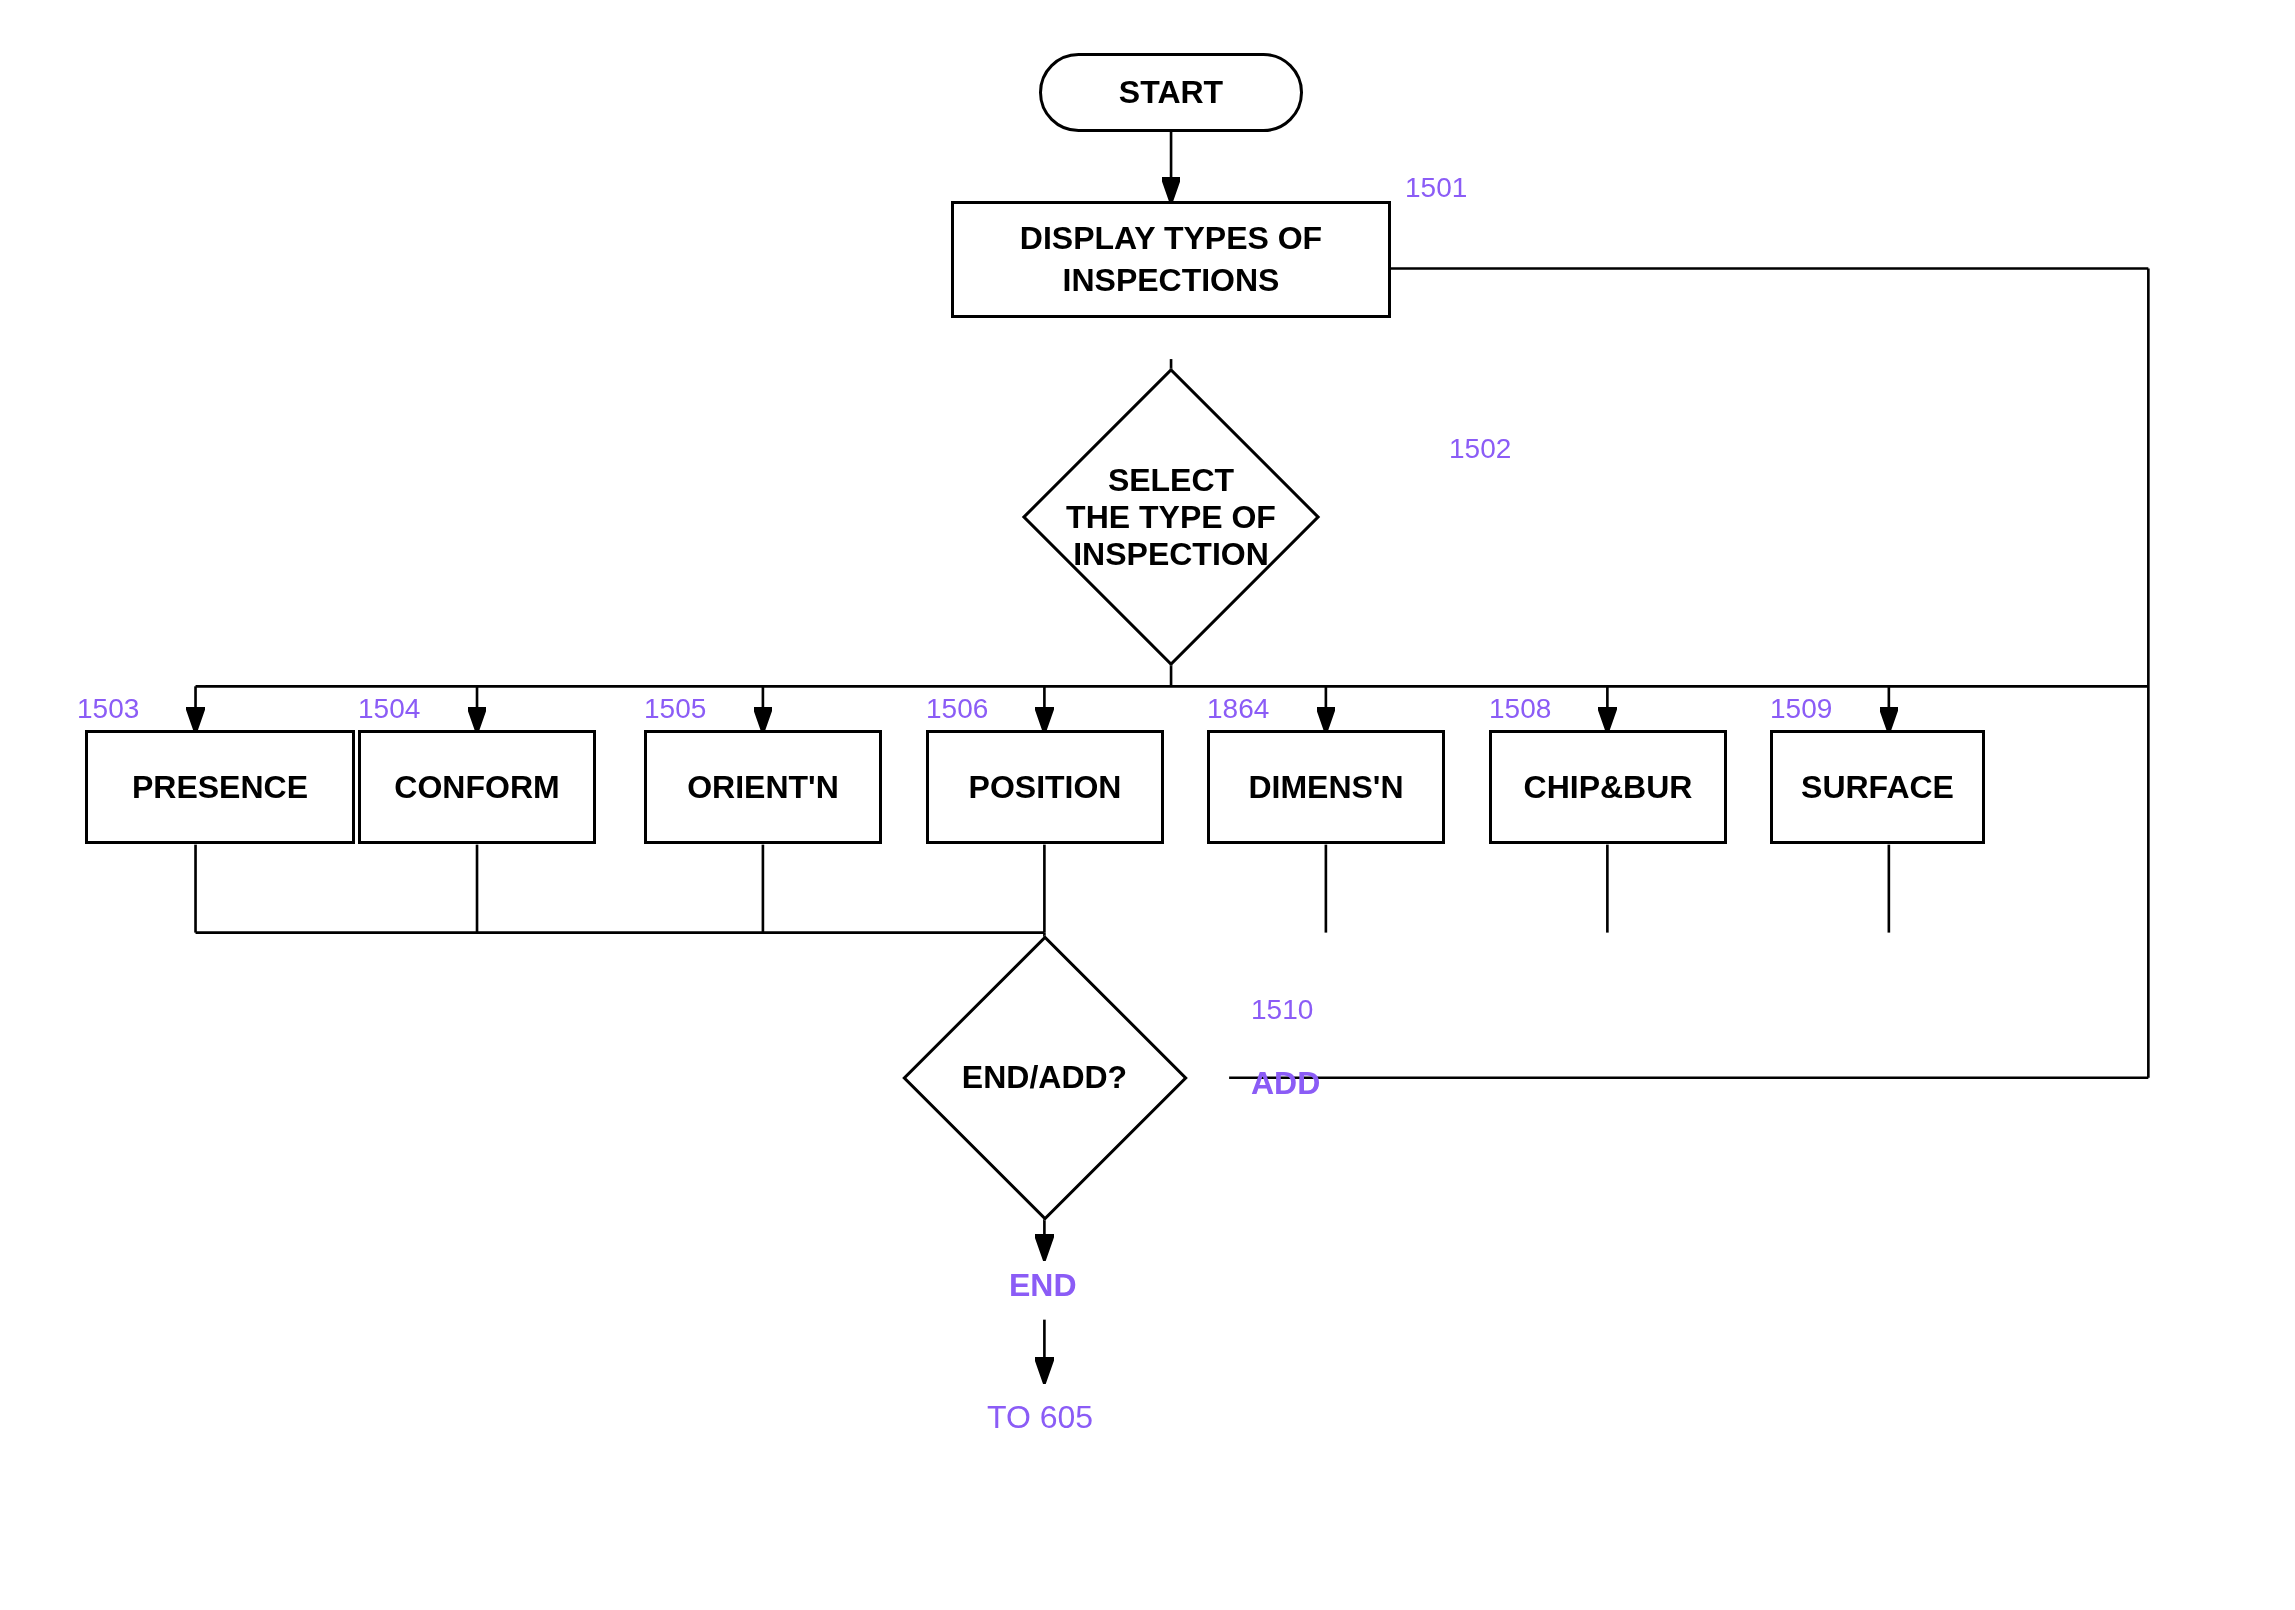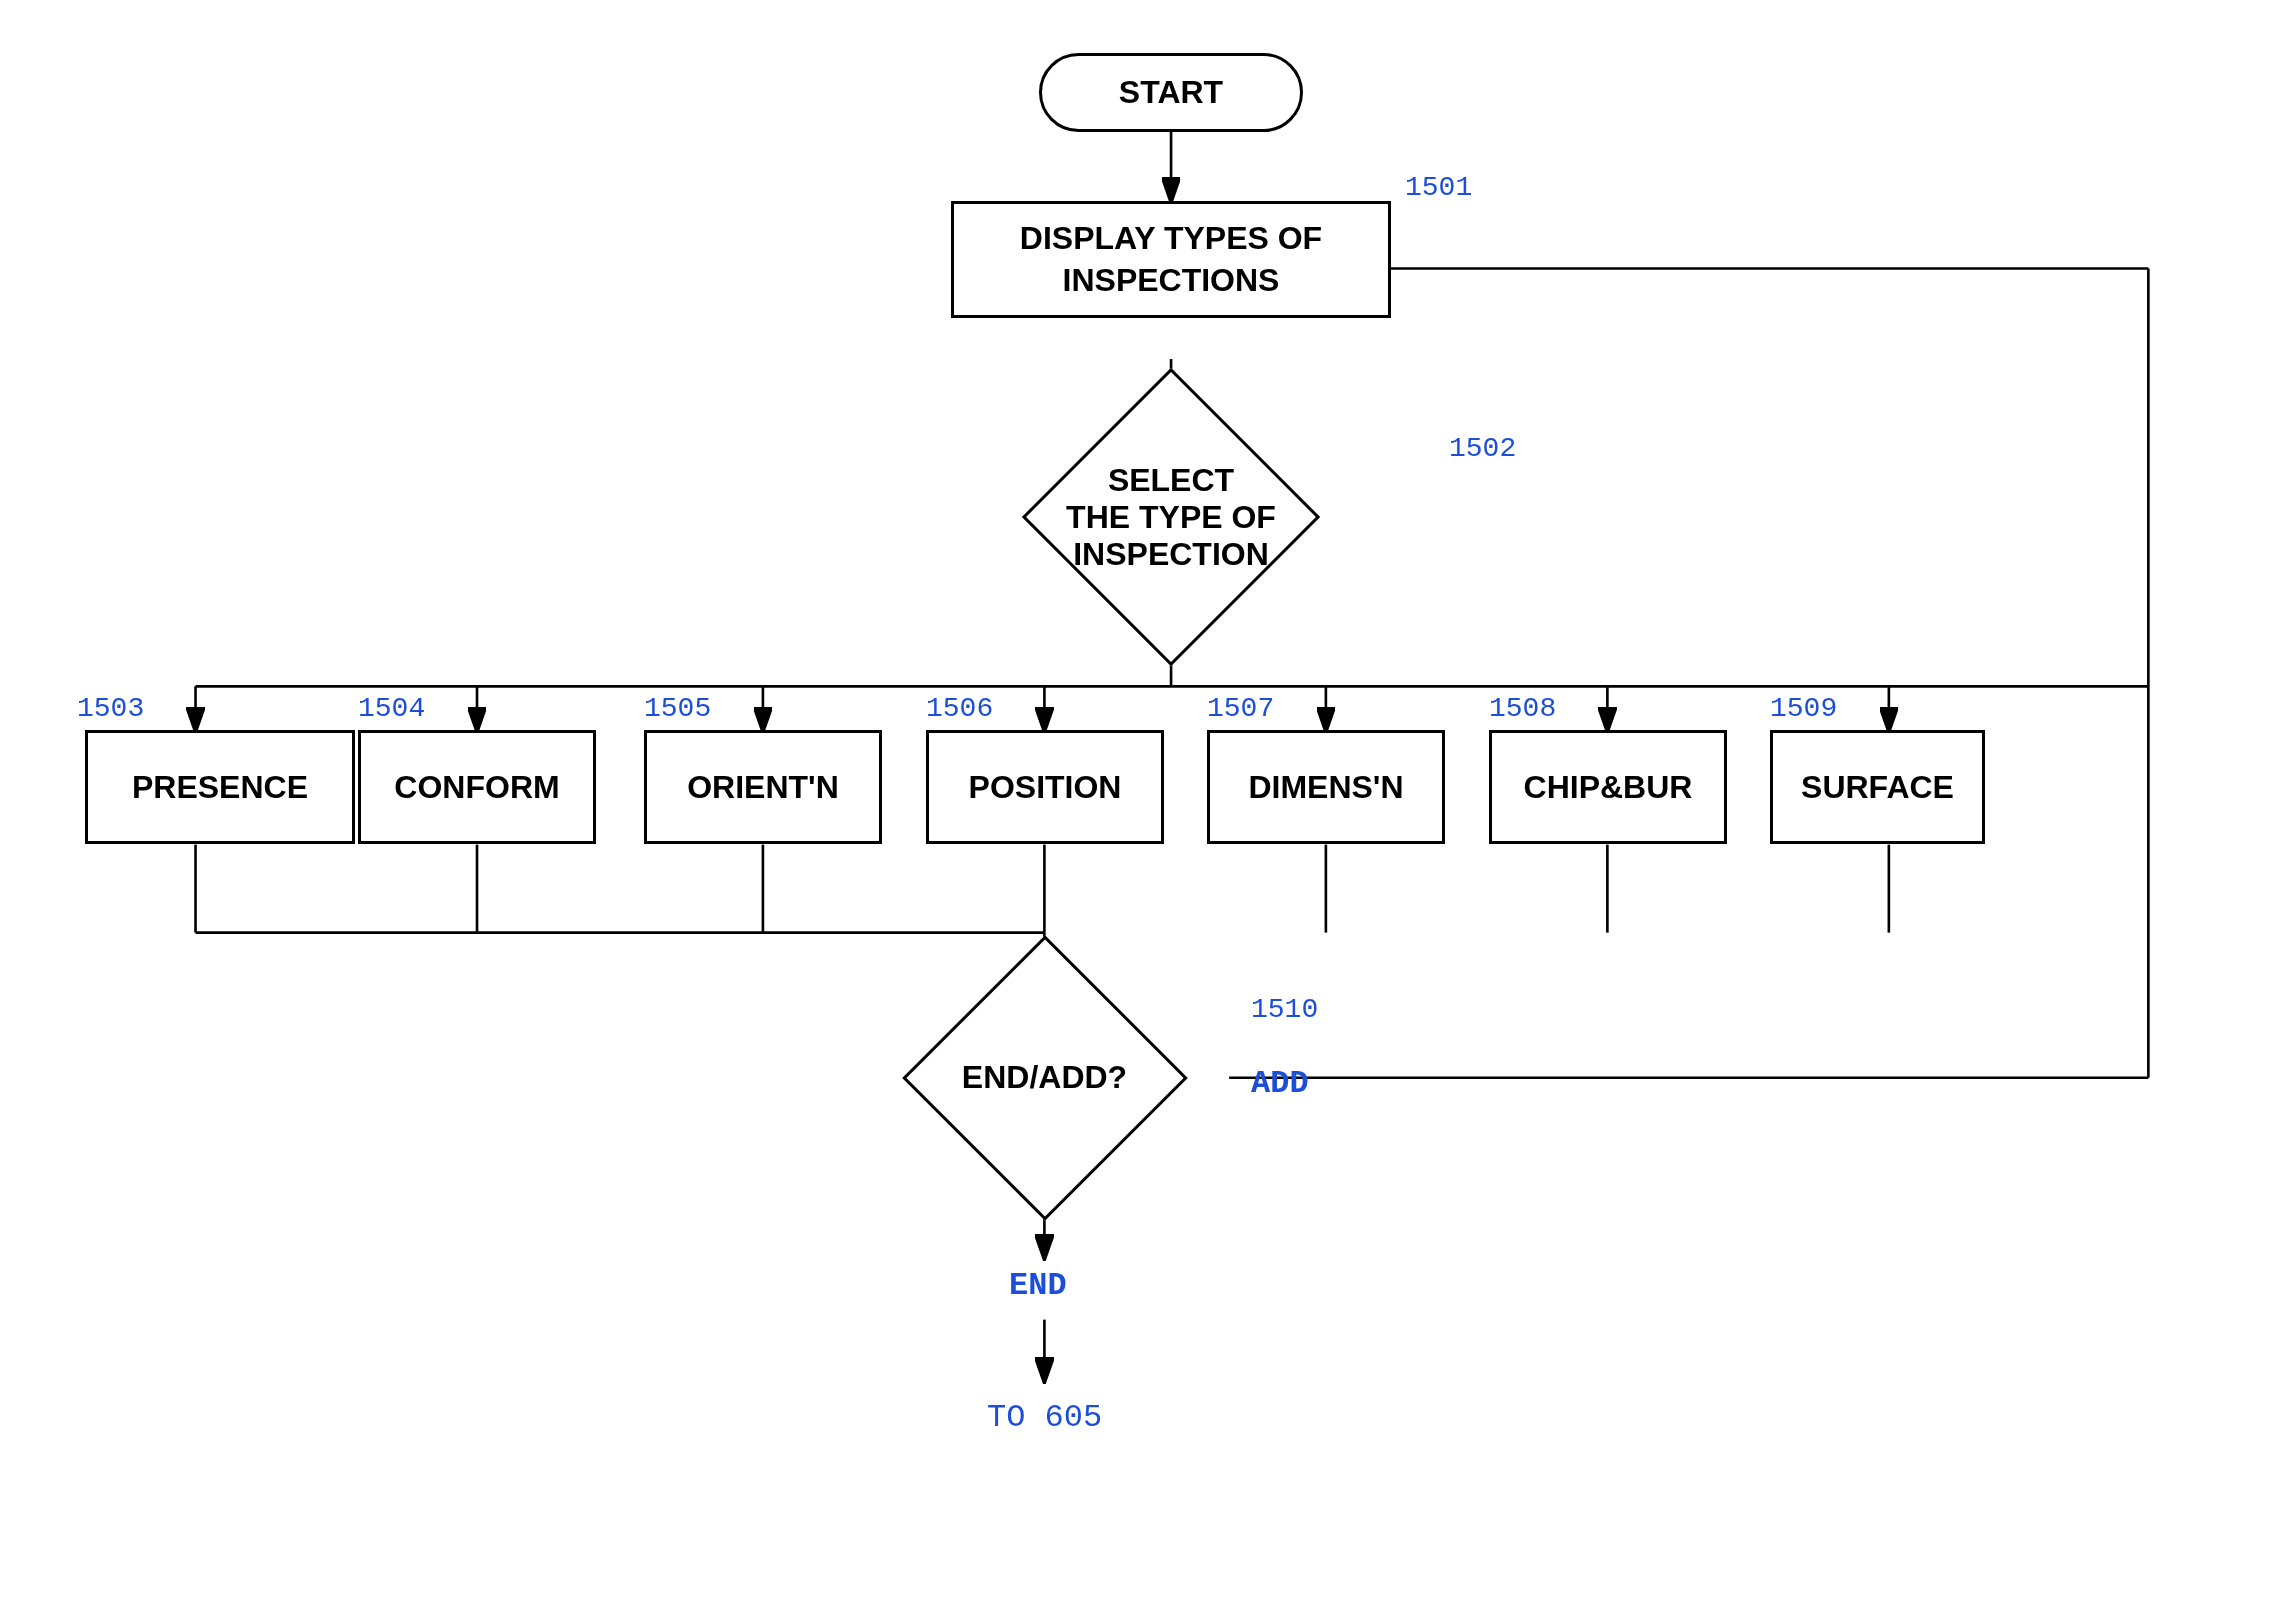--- a/index.html
+++ b/index.html
@@ -54,22 +54,22 @@
       position: absolute;
       font-size: 32px;
       font-weight: bold;
       font-family: Arial, sans-serif;
       white-space: nowrap;
       color: #000;
     }
     .label {
       position: absolute;
       font-size: 28px;
-      font-family: Liberation Mono, monospace;
-      color: #1d4ed8;
+      font-family: Liberation Sans, sans-serif;
+      color: #8b5cf6;
     }
     svg.arrows {
       position: absolute;
       top: 0; left: 0;
       width: 2295px;
       height: 1611px;
       pointer-events: none;
     }
     svg.arrows line, svg.arrows path, svg.arrows polyline {
       stroke: #000;
@@ -177,21 +177,21 @@
   <div class="label" style="left:620px; top:693px;">1505</div>
 
   <div class="node rectangle" style="left:902px; top:730px; width:238px; height:114px;">
     <span>POSITION</span>
   </div>
   <div class="label" style="left:902px; top:693px;">1506</div>
 
   <div class="node rectangle" style="left:1183px; top:730px; width:238px; height:114px;">
     <span>DIMENS'N</span>
   </div>
-  <div class="label" style="left:1183px; top:693px;">1507</div>
+  <div class="label" style="left:1183px; top:693px;">1864</div>
 
   <div class="node rectangle" style="left:1465px; top:730px; width:238px; height:114px;">
     <span>CHIP&amp;BUR</span>
   </div>
   <div class="label" style="left:1465px; top:693px;">1508</div>
 
   <div class="node rectangle" style="left:1746px; top:730px; width:215px; height:114px;">
     <span>SURFACE</span>
   </div>
   <div class="label" style="left:1746px; top:693px;">1509</div>

